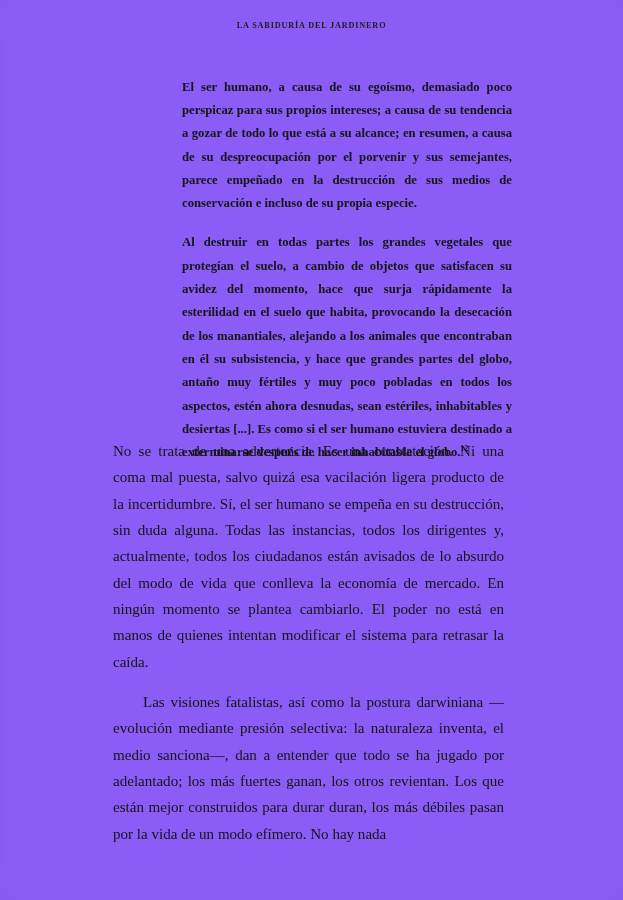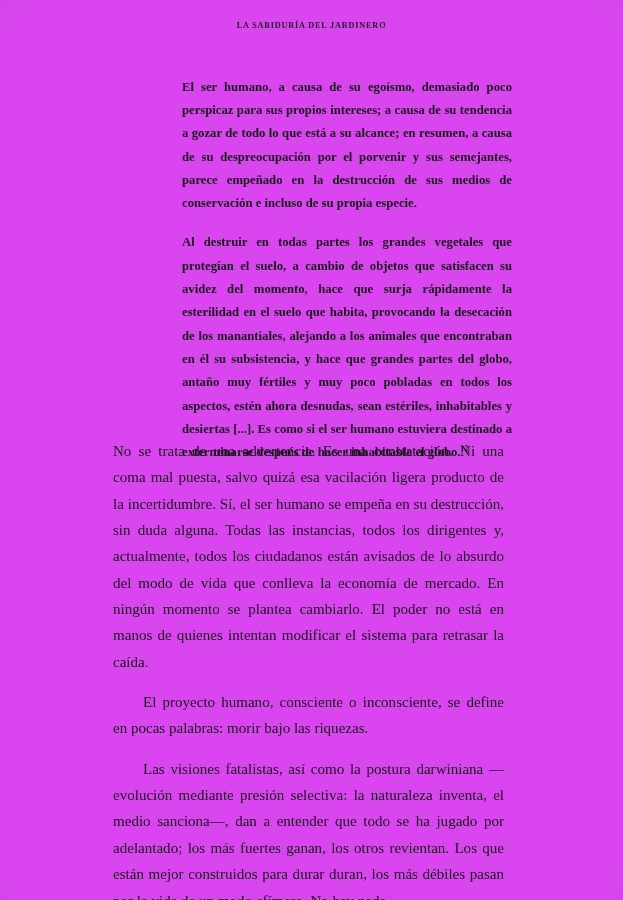--- a/index.html
+++ b/index.html
@@ -12,21 +12,21 @@
     height: 900px;
     position: relative;
     overflow: hidden;
     font-family: "Liberation Serif", "DejaVu Serif", serif;
     color: #1a1a1a;
   }
 
   .page {
     position: absolute;
     inset: 0;
-    background: #d946ef;
+    background: #8b5cf6;
   }
 
   
   .running-head {
     position: absolute;
     top: 21px;
     left: 0;
     right: 0;
     text-align: center;
     font-size: 8.2px;
@@ -109,19 +109,18 @@
 
   <div class="running-head">LA SABIDURÍA DEL JARDINERO</div>
 
   <blockquote class="quote-block">
     <p>El ser humano, a causa de su egoísmo, demasiado poco perspicaz para sus propios intereses; a causa de su tendencia a gozar de todo lo que está a su alcance; en resumen, a causa de su despreocupación por el porvenir y sus semejantes, parece empeñado en la destrucción de sus medios de conservación e incluso de su propia especie.</p>
     <p><span>Al destruir en todas partes los grandes vegetales que protegían el suelo, a cambio de objetos que satisfacen su avidez del momento, hace que surja rápidamente la esterilidad en el suelo que habita, provocando la desecación de los manantiales, alejando a los animales que encontraban en él su subsistencia, y hace que grandes partes del globo, antaño muy fértiles y muy poco pobladas en todos los aspectos, estén ahora desnudas, sean estériles, inhabitables y desiertas [...]. Es como si el ser humano estuviera destinado a exterminarse después de hacer inhabitable el globo.</span><span class="fn-marker">12</span></p>
   </blockquote>
 
   <div class="body-text">
     <p>No se trata de una advertencia. Es una constatación. Ni una coma mal puesta, salvo quizá esa vacilación ligera producto de la incertidumbre. Sí, el ser humano se empeña en su destrucción, sin duda alguna. Todas las instancias, todos los dirigentes y, actualmente, todos los ciudadanos están avisados de lo absurdo del modo de vida que conlleva la economía de mercado. En ningún momento se plantea cambiarlo. El poder no está en manos de quienes intentan modificar el sistema para retrasar la caída.</p>
-    <p class="indent">El proyecto humano, consciente o inconsciente, se define en pocas palabras: morir bajo las riquezas.</p>
     <p class="indent">Las visiones fatalistas, así como la postura darwiniana —evolución mediante presión selectiva: la naturaleza inventa, el medio sanciona—, dan a entender que todo se ha jugado por adelantado; los más fuertes ganan, los otros revientan. Los que están mejor construidos para durar duran, los más débiles pasan por la vida de un modo efímero. No hay nada</p>
   </div>
 
 
   <div class="scan-edge"></div>
 </div>
 
 </body></html>

